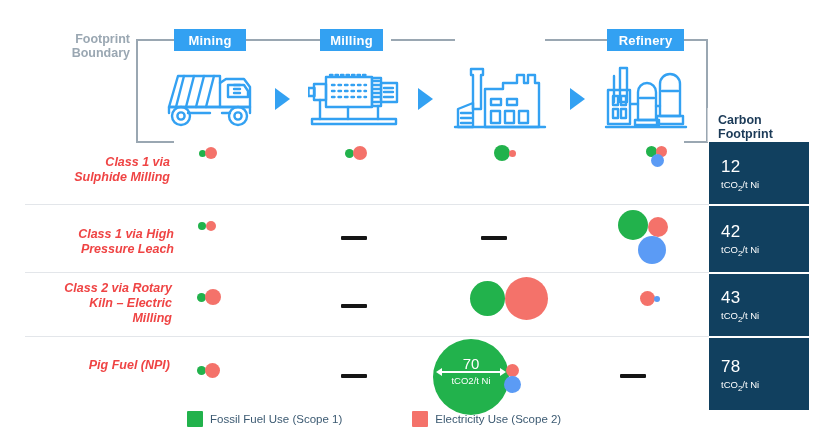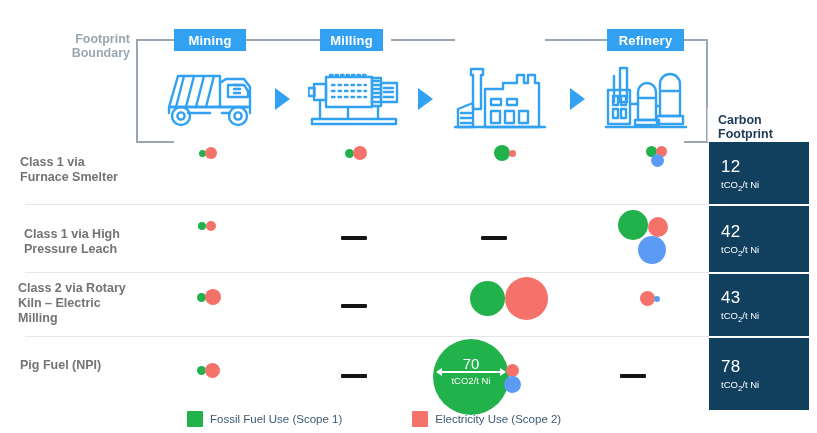--- a/index.html
+++ b/index.html
@@ -28,22 +28,22 @@
 
   
   .icon-cell{position:absolute;top:62px;height:72px;display:flex;align-items:center;justify-content:center;}
   .arrow{position:absolute;top:88px;width:0;height:0;
     border-top:11px solid transparent;border-bottom:11px solid transparent;
     border-left:15px solid #33a1f2;}
 
   
   .row-sep{position:absolute;left:25px;height:1px;background:#e3e6ea;}
   .row-label{
-    position:absolute;text-align:left;
-    font-size:12.5px;font-weight:bold;line-height:15px;color:#737373;
+    position:absolute;text-align:right;
+    font-size:12.5px;font-weight:bold;line-height:15px;color:#ef4444;font-style:italic;
   }
   .bubble{position:absolute;border-radius:50%;}
   .dash{position:absolute;height:4px;background:#151515;border-radius:1px;}
 
   
   .cf-head{
     position:absolute;left:718px;top:113px;width:90px;
     font-size:12.5px;font-weight:bold;line-height:14px;color:#1b3a57;
   }
   .cf-divider{position:absolute;left:707px;top:108px;width:1px;height:34px;background:#c9ced4;}
@@ -168,21 +168,21 @@
   </div>
 
   <div class="cf-divider"></div>
   <div class="cf-head">
     <div>Carbon</div>
     <div>Footprint</div>
   </div>
 
   <div class="row-label" style="left:20px;top:155px;width:150px;">
     <div>Class 1 via</div>
-    <div>Furnace Smelter</div>
+    <div>Sulphide Milling</div>
   </div>
 
   <div class="bubble" style="left:199px;top:150px;width:7px;height:7px;background:#22b24c;"></div>
   <div class="bubble" style="left:205px;top:147px;width:12px;height:12px;background:#f4726a;"></div>
 
   <div class="bubble" style="left:345px;top:149px;width:9px;height:9px;background:#22b24c;"></div>
   <div class="bubble" style="left:353px;top:146px;width:14px;height:14px;background:#f4726a;"></div>
 
   <div class="bubble" style="left:494px;top:145px;width:16px;height:16px;background:#22b24c;"></div>
   <div class="bubble" style="left:509px;top:150px;width:7px;height:7px;background:#f4726a;"></div>

